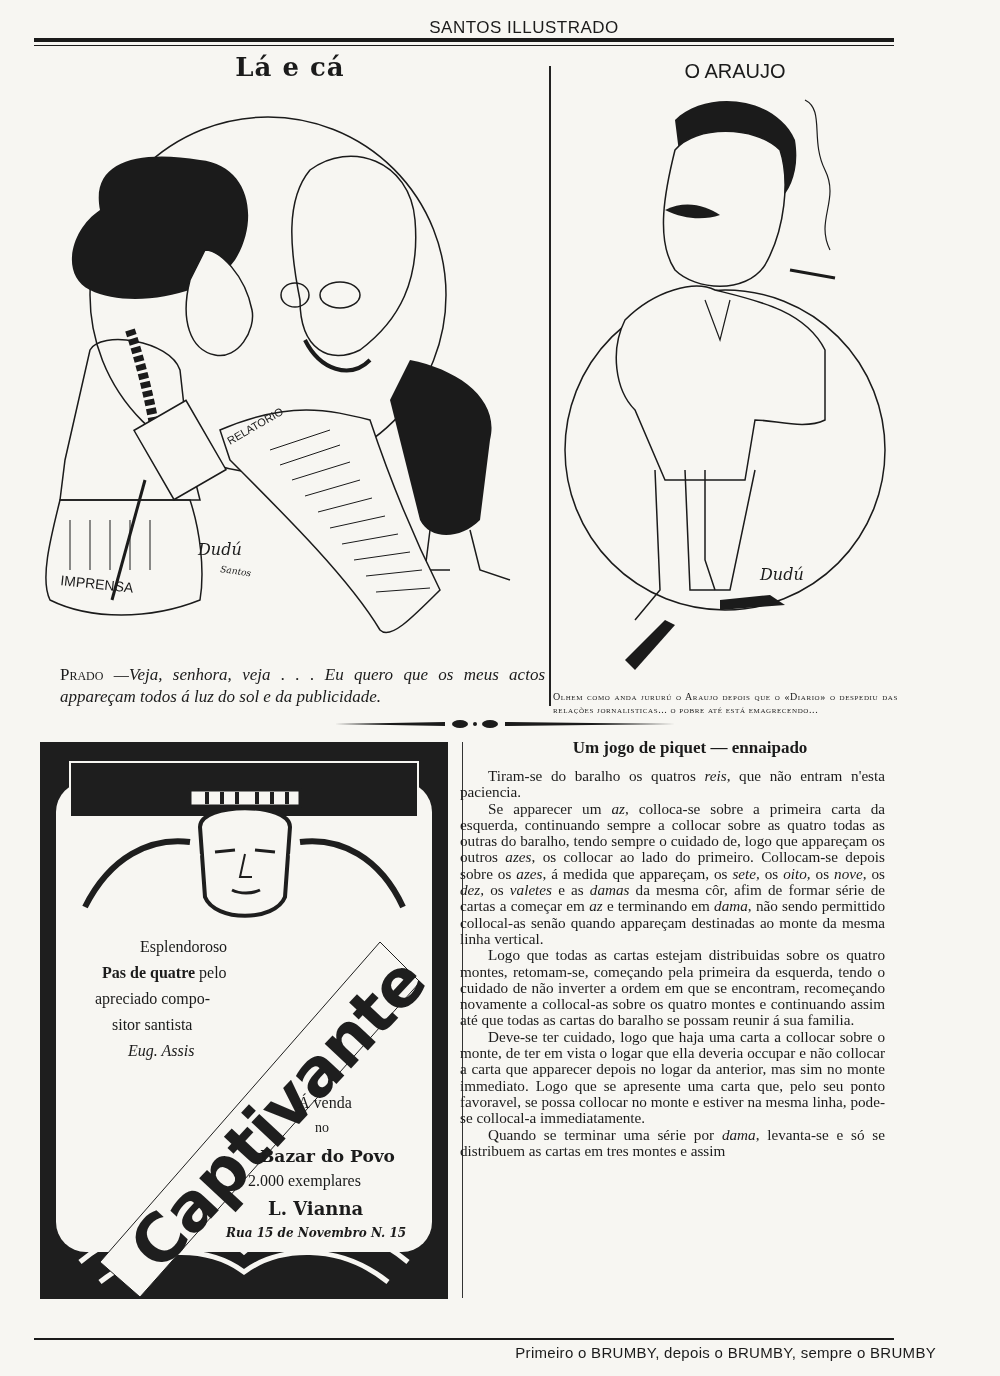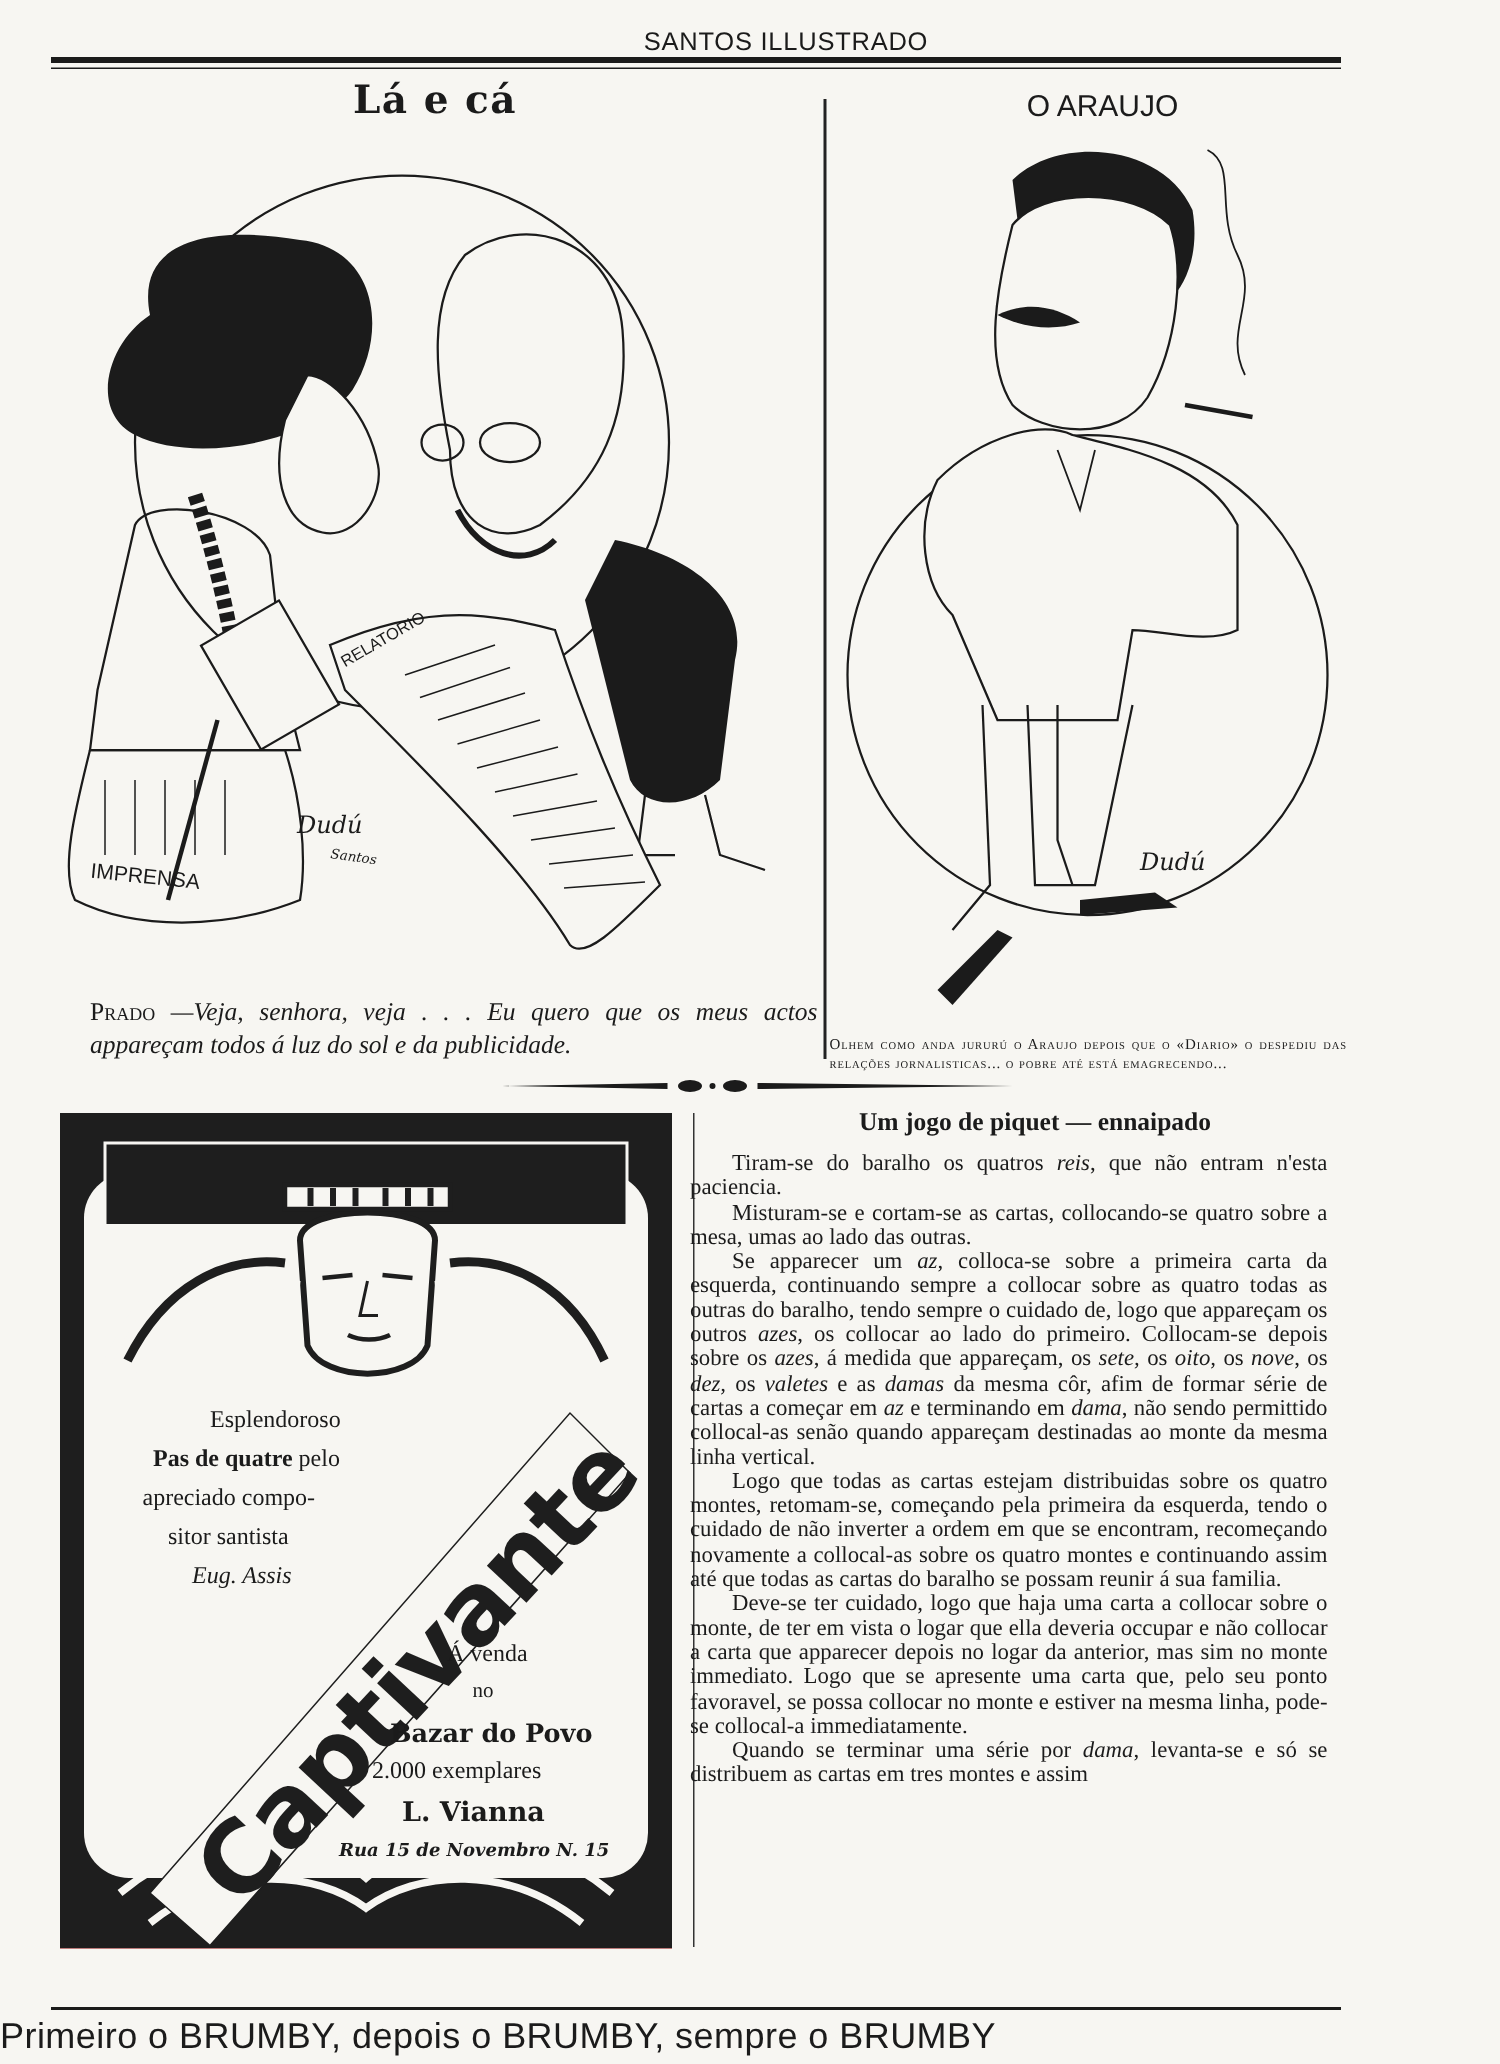--- a/index.html
+++ b/index.html
@@ -22,21 +22,21 @@
     .caption-right { left: 553px; top: 690px; width: 345px; font-size: 10px; line-height: 13px; font-variant: small-caps; letter-spacing: 0.6px; text-align: justify; }
     .ornament { left: 335px; top: 718px; width: 340px; height: 12px; }
     .ad { left: 40px; top: 742px; width: 408px; height: 557px; background: #ef4444; }
     .ad-text { position: absolute; font-family: "Liberation Serif", serif; color: #1b1b1b; }
     .vdiv2 { left: 462px; top: 742px; width: 1px; height: 556px; background: #333; }
     .article-title { left: 470px; top: 738px; width: 440px; text-align: center; font-weight: bold; font-size: 17px; }
     .article { left: 460px; top: 768px; width: 425px; font-size: 15.2px; line-height: 16.3px; text-align: justify; }
     .article p { margin: 0; text-indent: 28px; }
     .article em { font-style: italic; }
     .rule-bottom { left: 34px; top: 1338px; width: 860px; height: 2px; background: #1b1b1b; }
-    .footer { left: 0; top: 1344px; width: 936px; text-align: left; font-family: "Liberation Sans", sans-serif; font-size: 24px; letter-spacing: 0.3px; }
+    .footer { left: 0; top: 1344px; width: 936px; text-align: right; font-family: "Liberation Sans", sans-serif; font-size: 15px; letter-spacing: 0.3px; }
   </style>
 </head>
 <body>
 
 <div class="abs masthead">SANTOS ILLUSTRADO</div>
 <div class="abs rule-thick"></div>
 <div class="abs rule-thin"></div>
 
 <div class="abs title-left">Lá e cá</div>
 <svg class="abs cartoon" style="left:30px; top:100px;" width="520" height="545" viewBox="0 0 520 545">
@@ -182,21 +182,20 @@
   <div class="ad-text" style="left:208px; top:430px; font-size:16px;">2.000 exemplares</div>
   <div class="ad-text" style="left:228px; top:456px; font-size:18px; font-weight:bold; font-family:'DejaVu Serif', serif;">L. Vianna</div>
   <div class="ad-text" style="left:186px; top:484px; font-size:12px; font-weight:bold; font-family:'DejaVu Serif', serif;font-style:italic;">Rua 15 de Novembro N. 15</div>
 </div>
 
 <div class="abs vdiv2"></div>
 
 <div class="abs article-title">Um jogo de piquet — ennaipado</div>
 <div class="abs article">
   <p>Tiram-se do baralho os quatros <em>reis</em>, que não entram n'esta paciencia.</p>
-  <p>Misturam-se e cortam-se as cartas, collocando-se quatro sobre a mesa, umas ao lado das outras.</p>
   <p>Se apparecer um <em>az</em>, colloca-se sobre a primeira carta da esquerda, continuando sempre a collocar sobre as quatro todas as outras do baralho, tendo sempre o cuidado de, logo que appareçam os outros <em>azes</em>, os collocar ao lado do primeiro. Collocam-se depois sobre os <em>azes</em>, á medida que appareçam, os <em>sete,</em> os <em>oito,</em> os <em>nove</em>, os <em>dez,</em> os <em>valetes</em> e as <em>damas</em> da mesma côr, afim de formar série de cartas a começar em <em>az</em> e terminando em <em>dama</em>, não sendo permittido collocal-as senão quando appareçam destinadas ao monte da mesma linha vertical.</p>
   <p>Logo que todas as cartas estejam distribuidas sobre os quatro montes, retomam-se, começando pela primeira da esquerda, tendo o cuidado de não inverter a ordem em que se encontram, recomeçando novamente a collocal-as sobre os quatro montes e continuando assim até que todas as cartas do baralho se possam reunir á sua familia.</p>
   <p>Deve-se ter cuidado, logo que haja uma carta a collocar sobre o monte, de ter em vista o logar que ella deveria occupar e não collocar a carta que apparecer depois no logar da anterior, mas sim no monte immediato. Logo que se apresente uma carta que, pelo seu ponto favoravel, se possa collocar no monte e estiver na mesma linha, pode-se collocal-a immediatamente.</p>
   <p>Quando se terminar uma série por <em>dama</em>, levanta-se e só se distribuem as cartas em tres montes e assim</p>
 </div>
 
 <div class="abs rule-bottom"></div>
 <div class="abs footer">Primeiro o BRUMBY, depois o BRUMBY, sempre o BRUMBY</div>
 
 </body></html>

